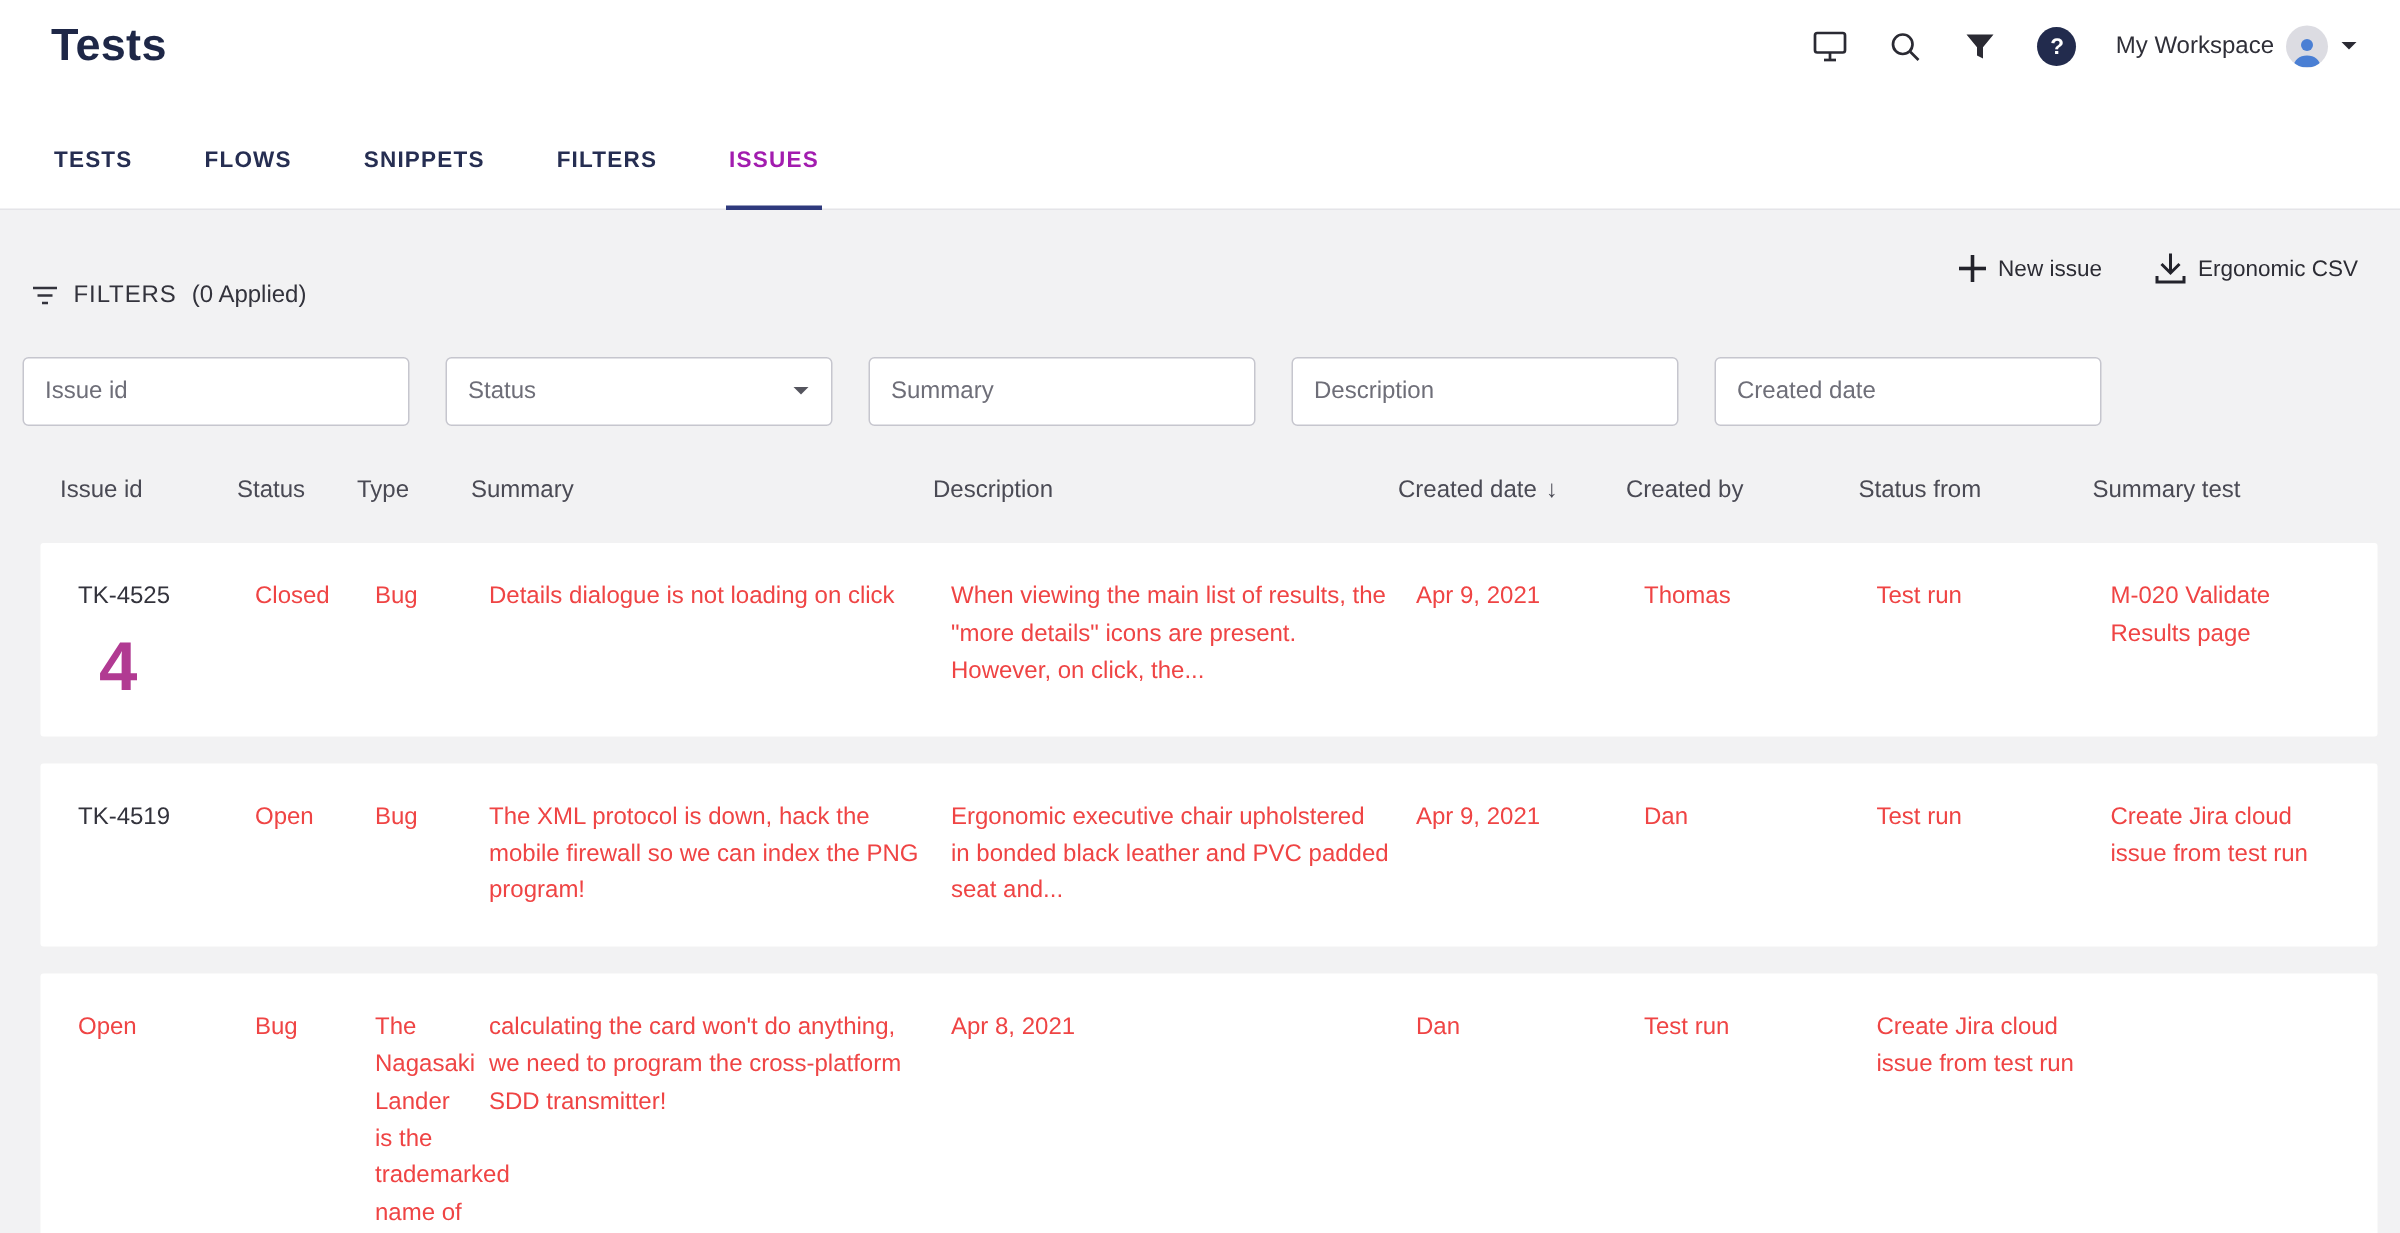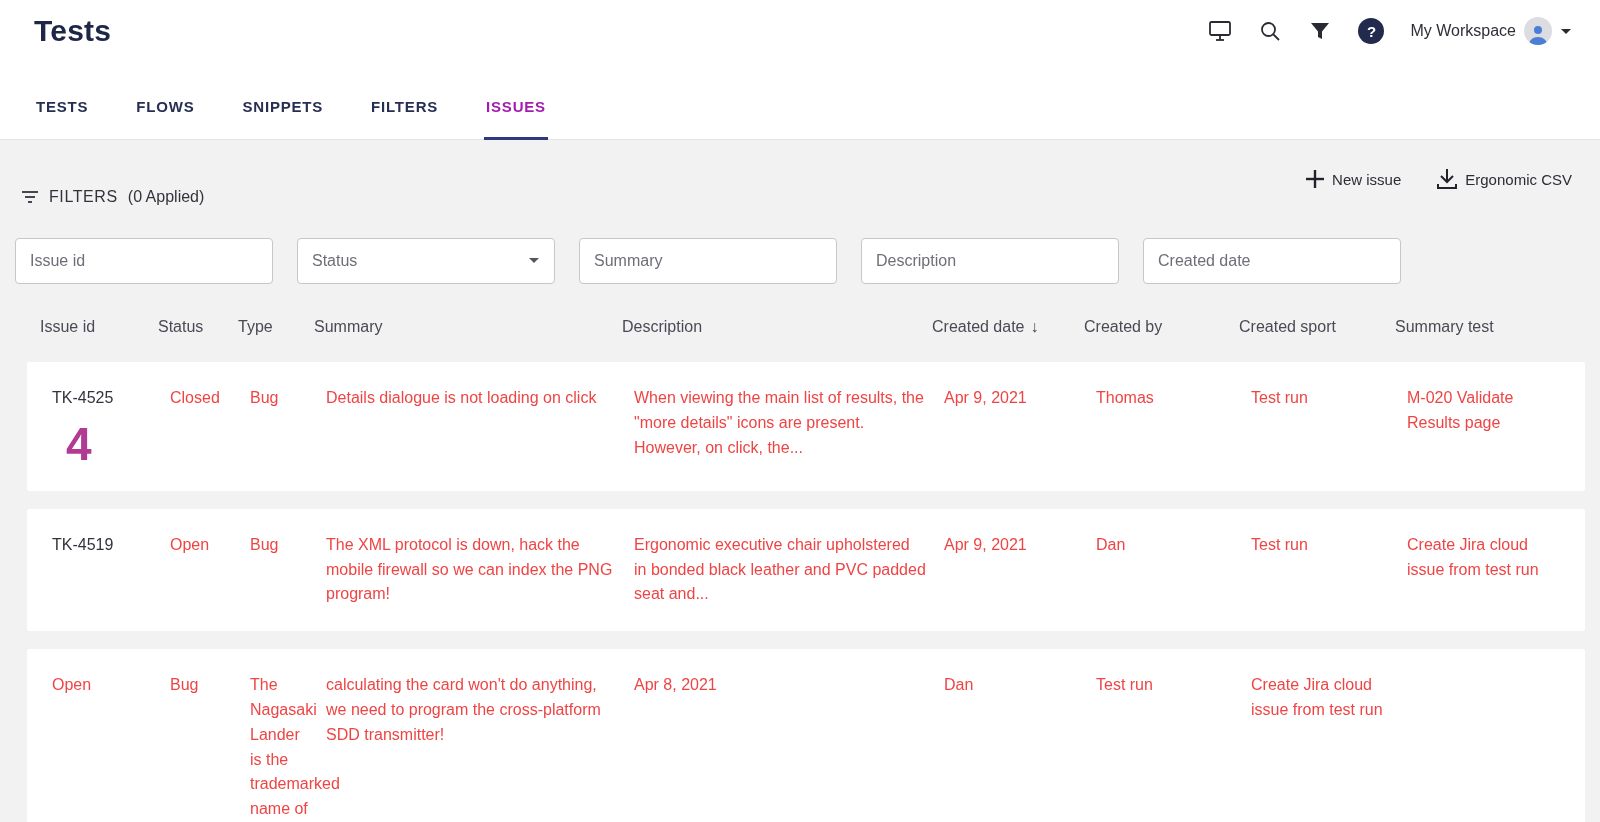--- a/index.html
+++ b/index.html
@@ -163,21 +163,21 @@
   <div class="tbl-grid tbl-header">
     <div class="th">Issue id</div>
     <div class="th">Status</div>
     <div class="th">Type</div>
     <div class="th">Summary</div>
     <div class="th">Description</div>
     <div class="th">
       <span>Created date</span><span class="sort-arrow">↓</span>
     </div>
     <div class="th">Created by</div>
-    <div class="th">Created sport</div>
+    <div class="th">Status from</div>
     <div class="th">Summary test</div>
   </div>
 
   <div class="tbl-body">
 
     <div class="tbl-grid row-card">
       <div class="cell id">
         <span>TK-4525</span>
         <div class="marker-4">4</div>
       </div>

